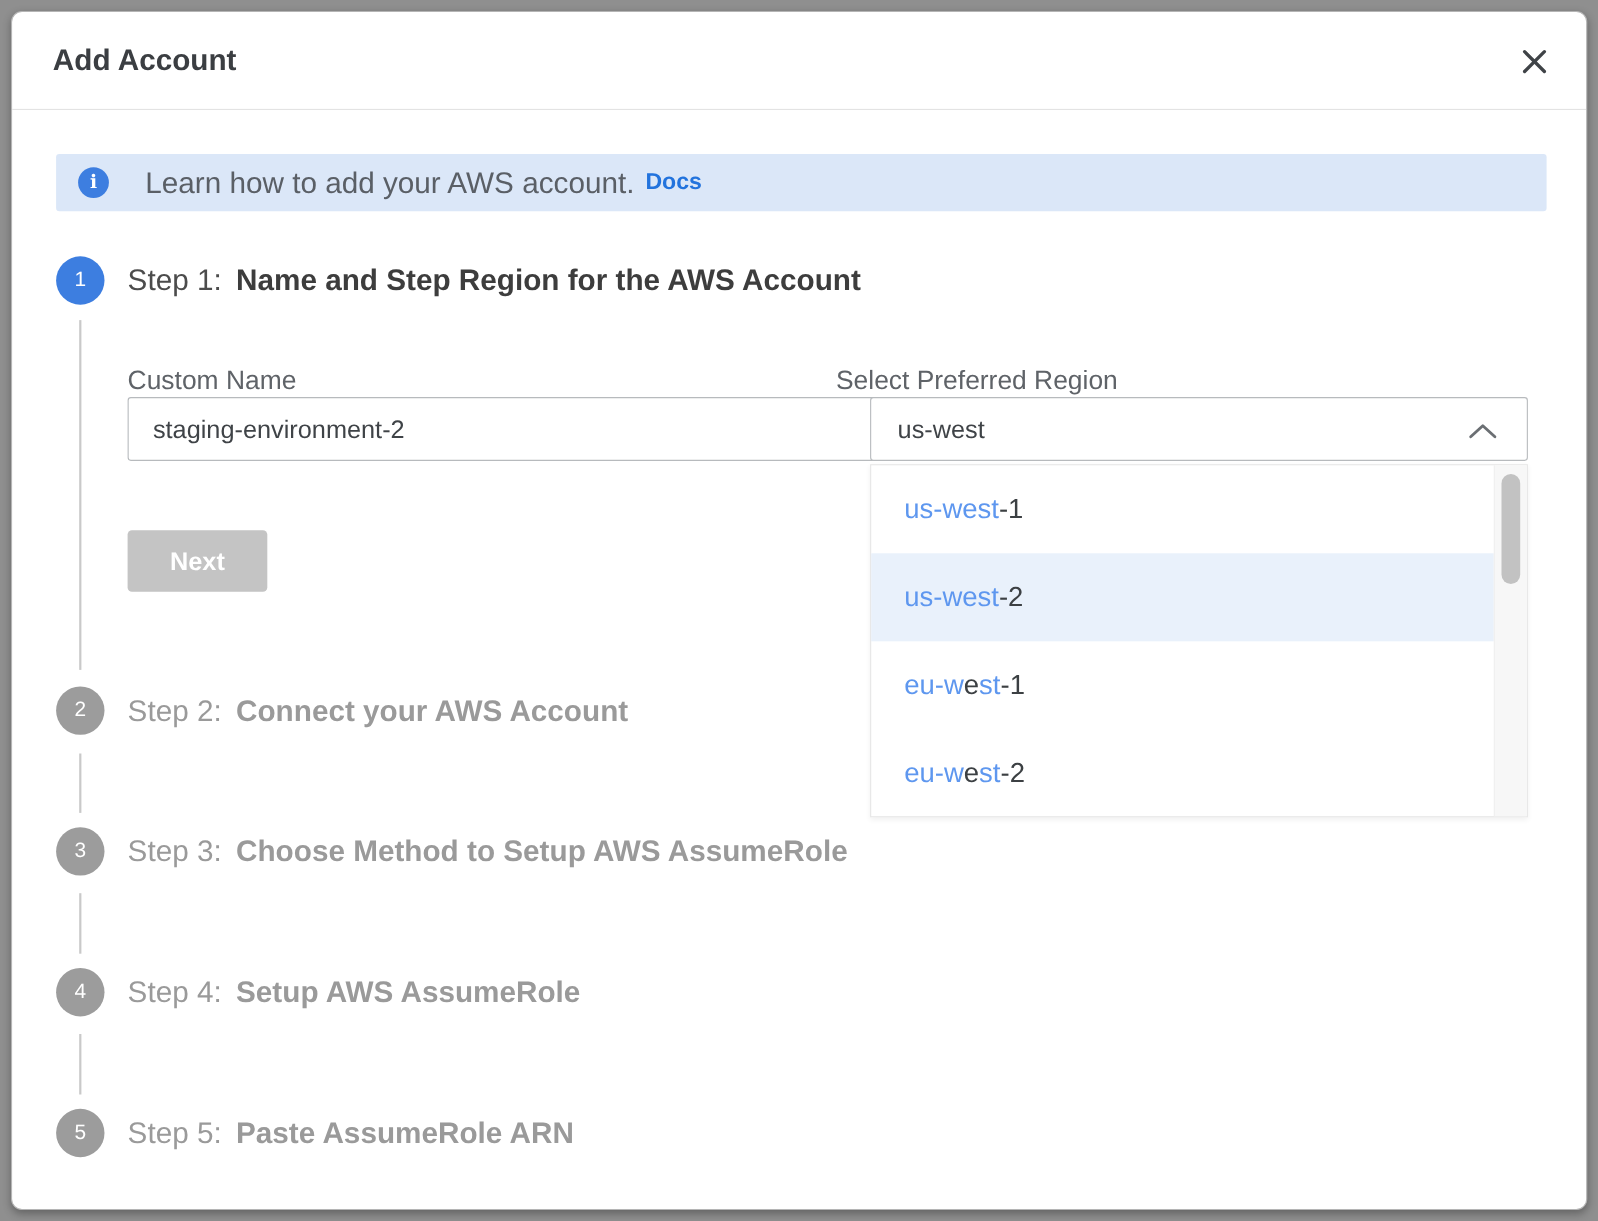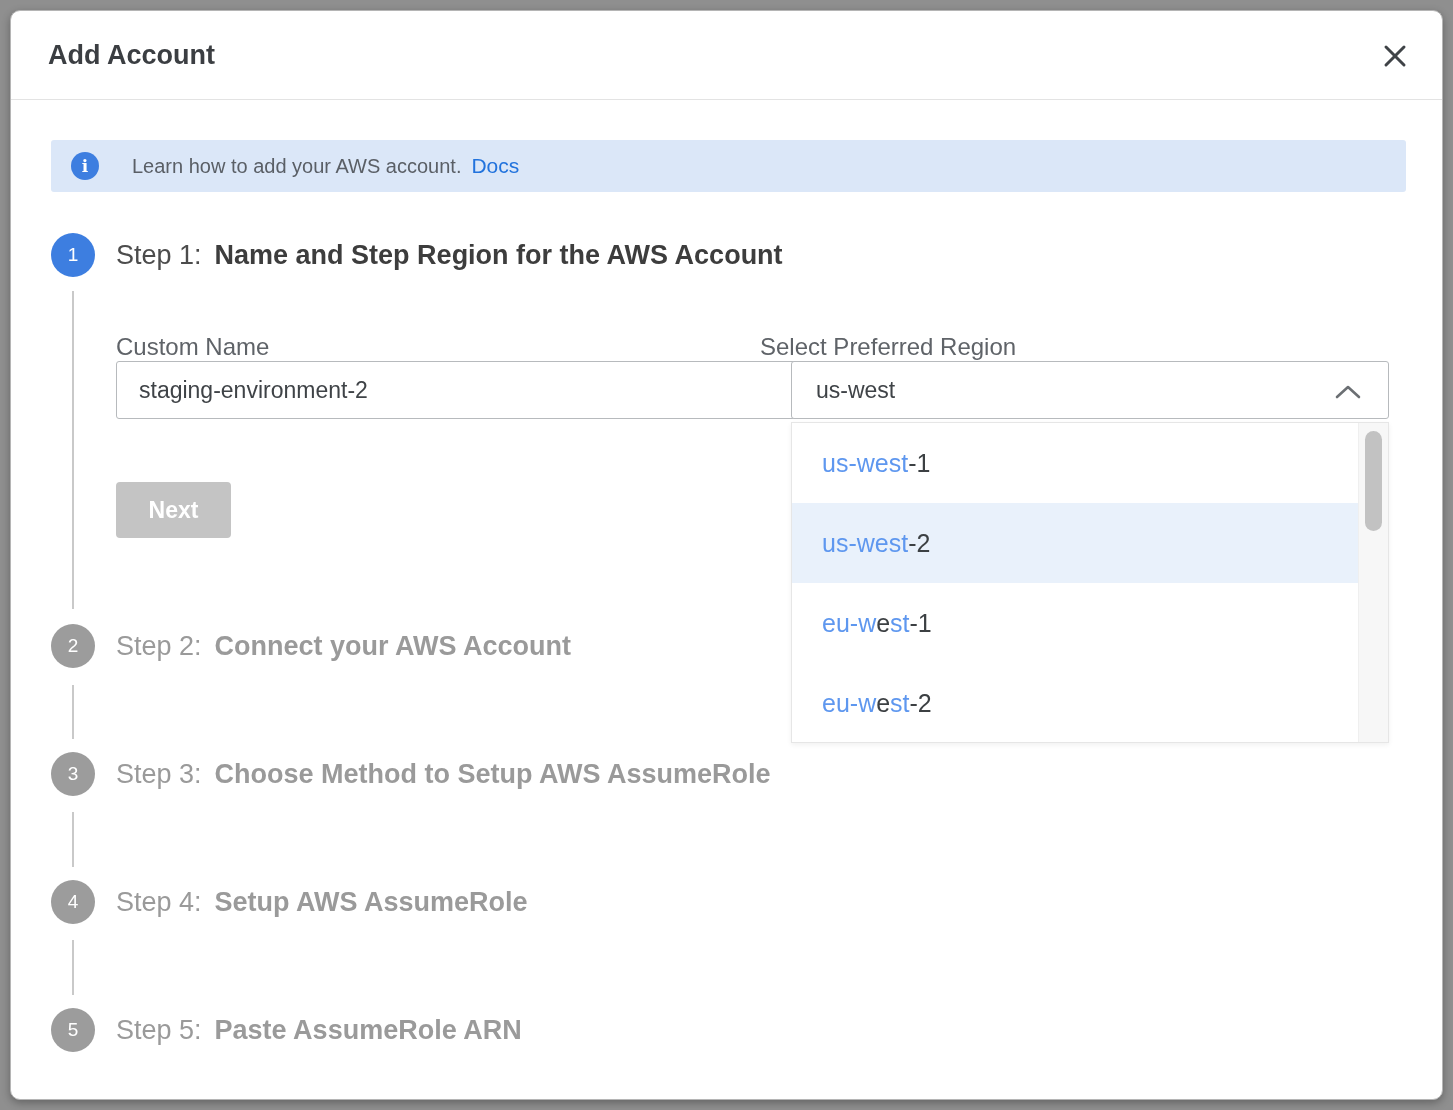--- a/index.html
+++ b/index.html
@@ -39,22 +39,22 @@
     background:#dbe7f8; border-radius:3px;
     display:flex; align-items:center;
   }
   .info-icon {
     width:28px; height:28px; border-radius:50%;
     background:#3d7ee0; color:#ffffff;
     margin-left:20px; flex:0 0 auto;
     display:flex; align-items:center; justify-content:center;
     font-family:"DejaVu Serif", serif; font-weight:bold; font-size:17px;
   }
-  .banner-text { margin-left:33px; font-size:20px; color:#5a5f66; }
-  .docs-link { margin-left:10px; font-size:21px; color:#2273dd; font-weight:400; text-decoration:none; cursor:pointer; }
+  .banner-text { margin-left:33px; font-size:27px; color:#5a5f66; }
+  .docs-link { margin-left:10px; font-size:21px; color:#2273dd; font-weight:700; text-decoration:none; cursor:pointer; }
   
   .step-circle {
     position:absolute; left:40px; width:44px; height:44px; border-radius:50%;
     display:flex; align-items:center; justify-content:center;
     color:#ffffff; font-size:19px;
   }
   .step-circle.active  { background:#3d7ee0; }
   .step-circle.pending { background:#9c9c9c; }
   .step-title {
     position:absolute; left:105px; height:44px;
@@ -109,21 +109,21 @@
   .dd-scroll-track {
     position:absolute; right:0; top:0; width:30px; height:100%;
     background:#f7f7f7; border-left:1px solid #efefef; cursor:pointer;
   }
   .dd-scroll-thumb {
     position:absolute; right:6px; top:8px; width:17px; height:100px;
     background:#c2c2c2; border-radius:9px; cursor:grab;
   }
   
   .next-btn {
-    position:absolute; left:105px; top:471px; width:115px; height:56px;
+    position:absolute; left:105px; top:471px; width:127px; height:56px;
     background:#c4c4c4; color:#ffffff; border:none; border-radius:4px;
     font-family:"Liberation Sans", sans-serif;
     font-size:23px; font-weight:700; cursor:default;
   }
 </style>
 </head>
 <body>
 
 <div class="modal">
 

